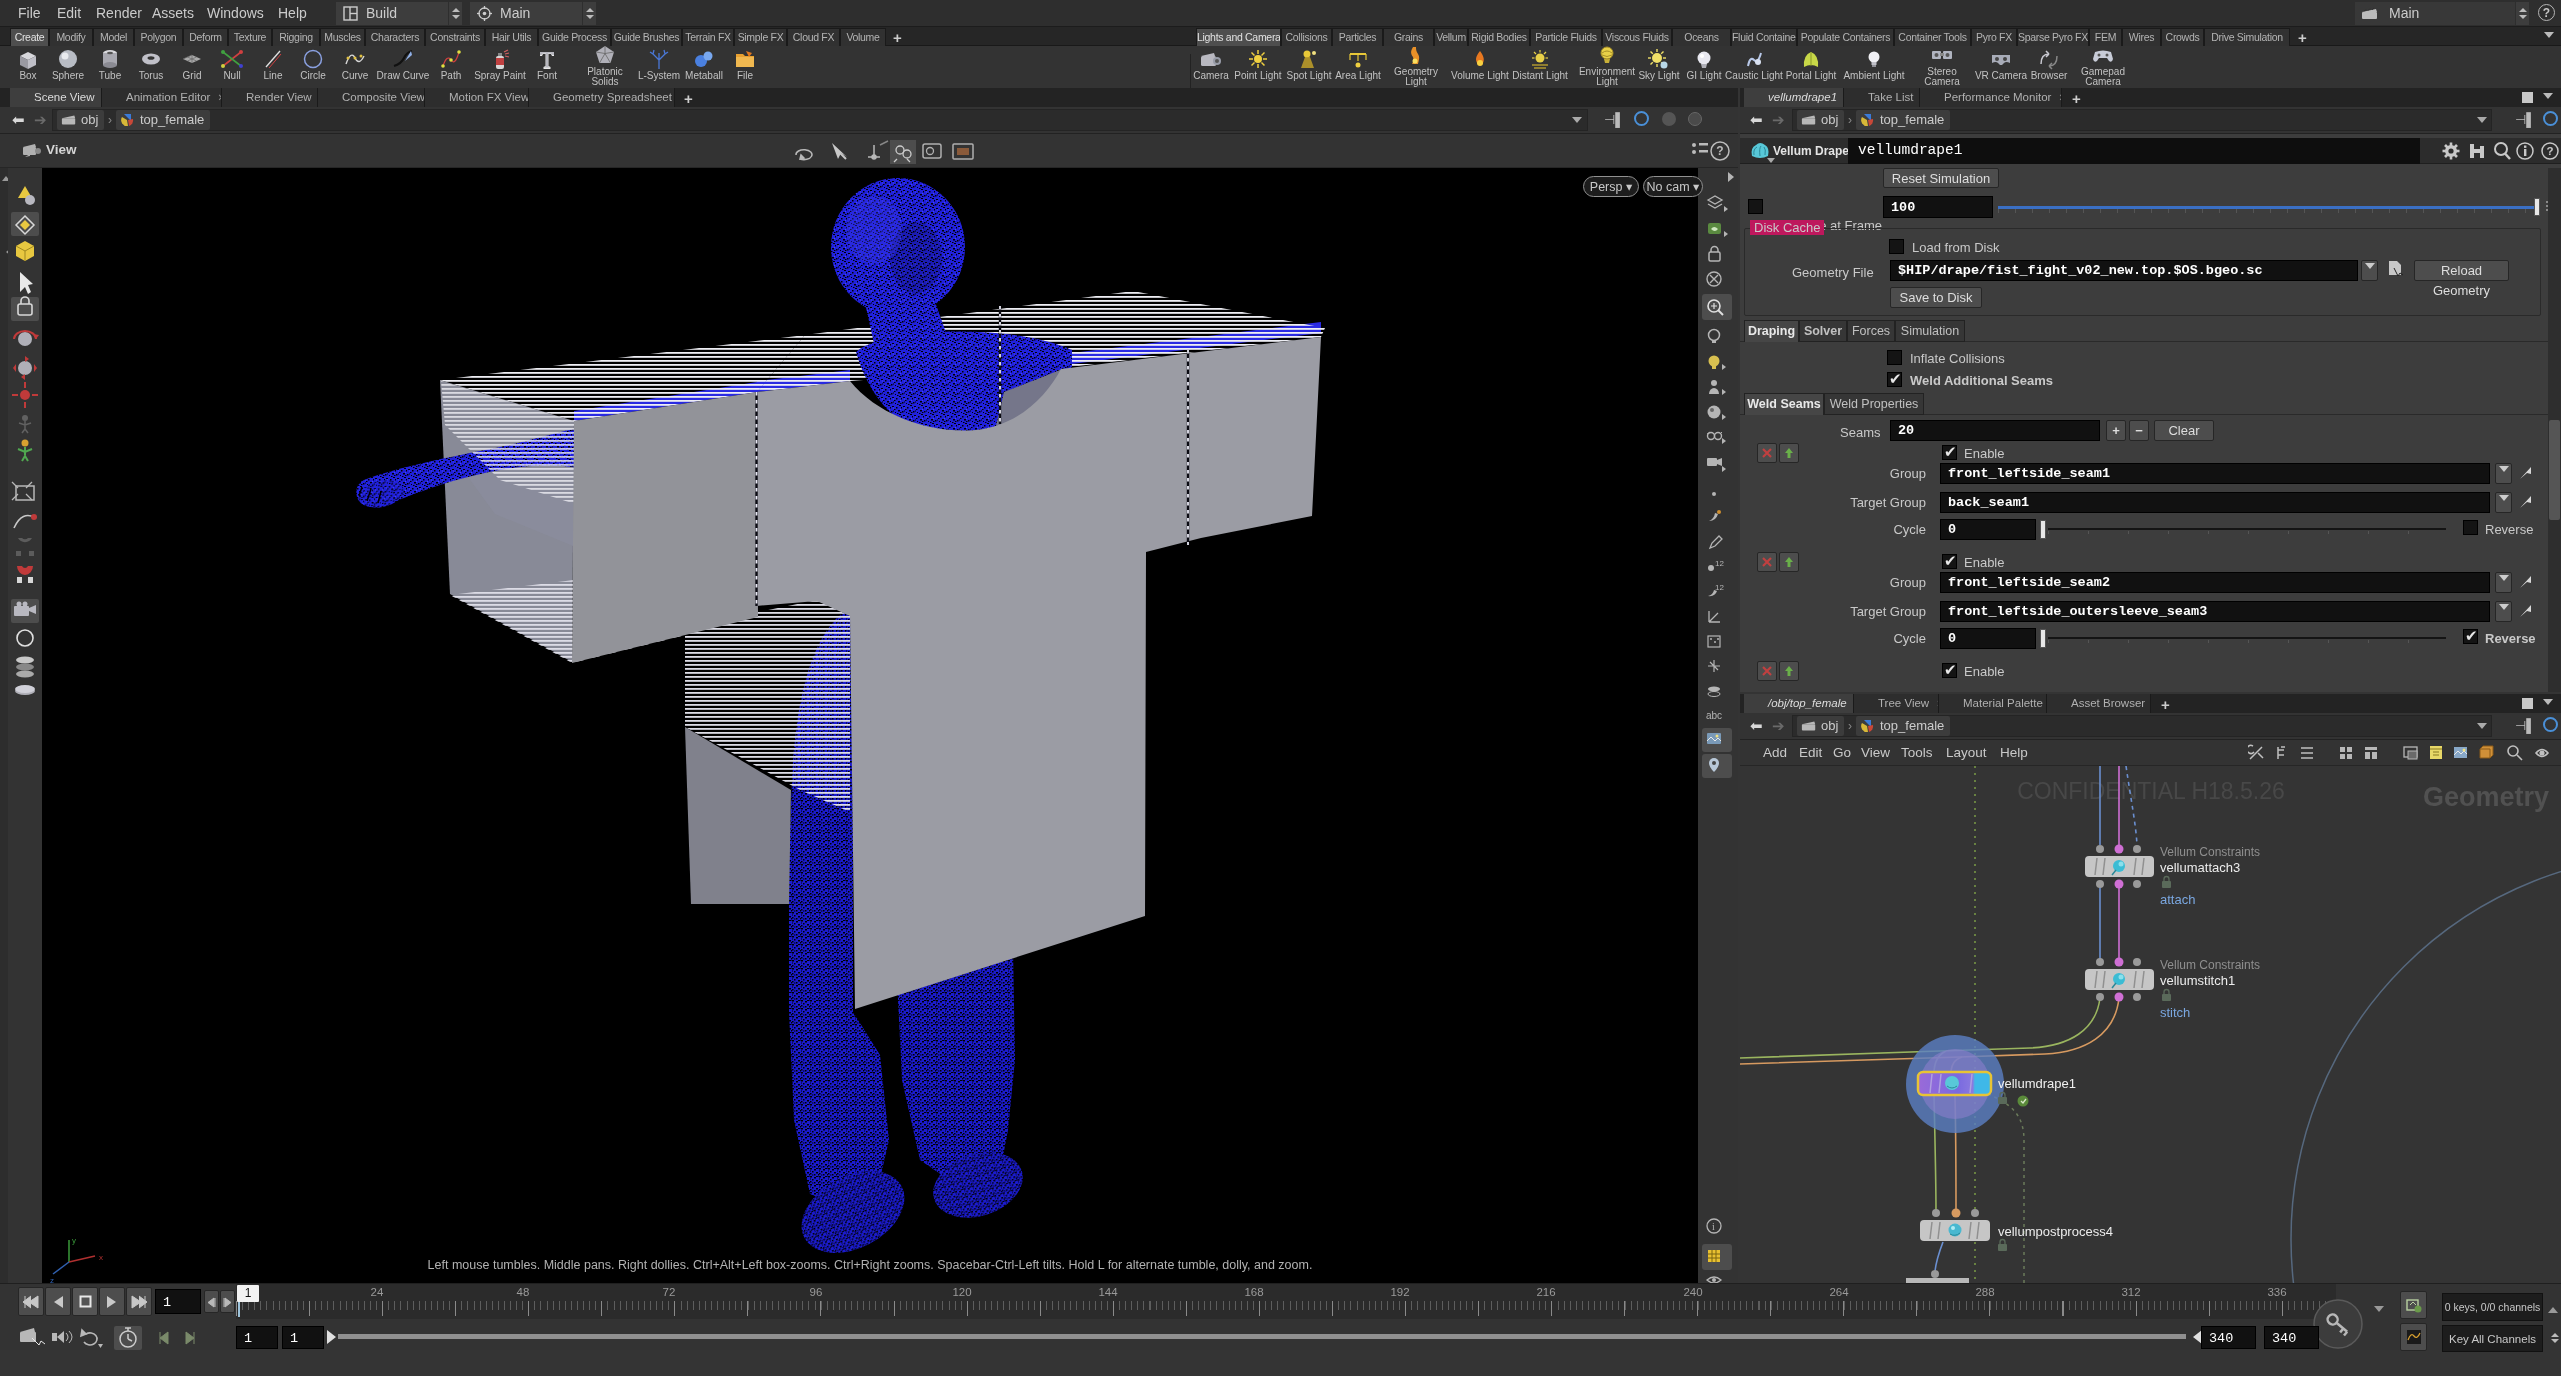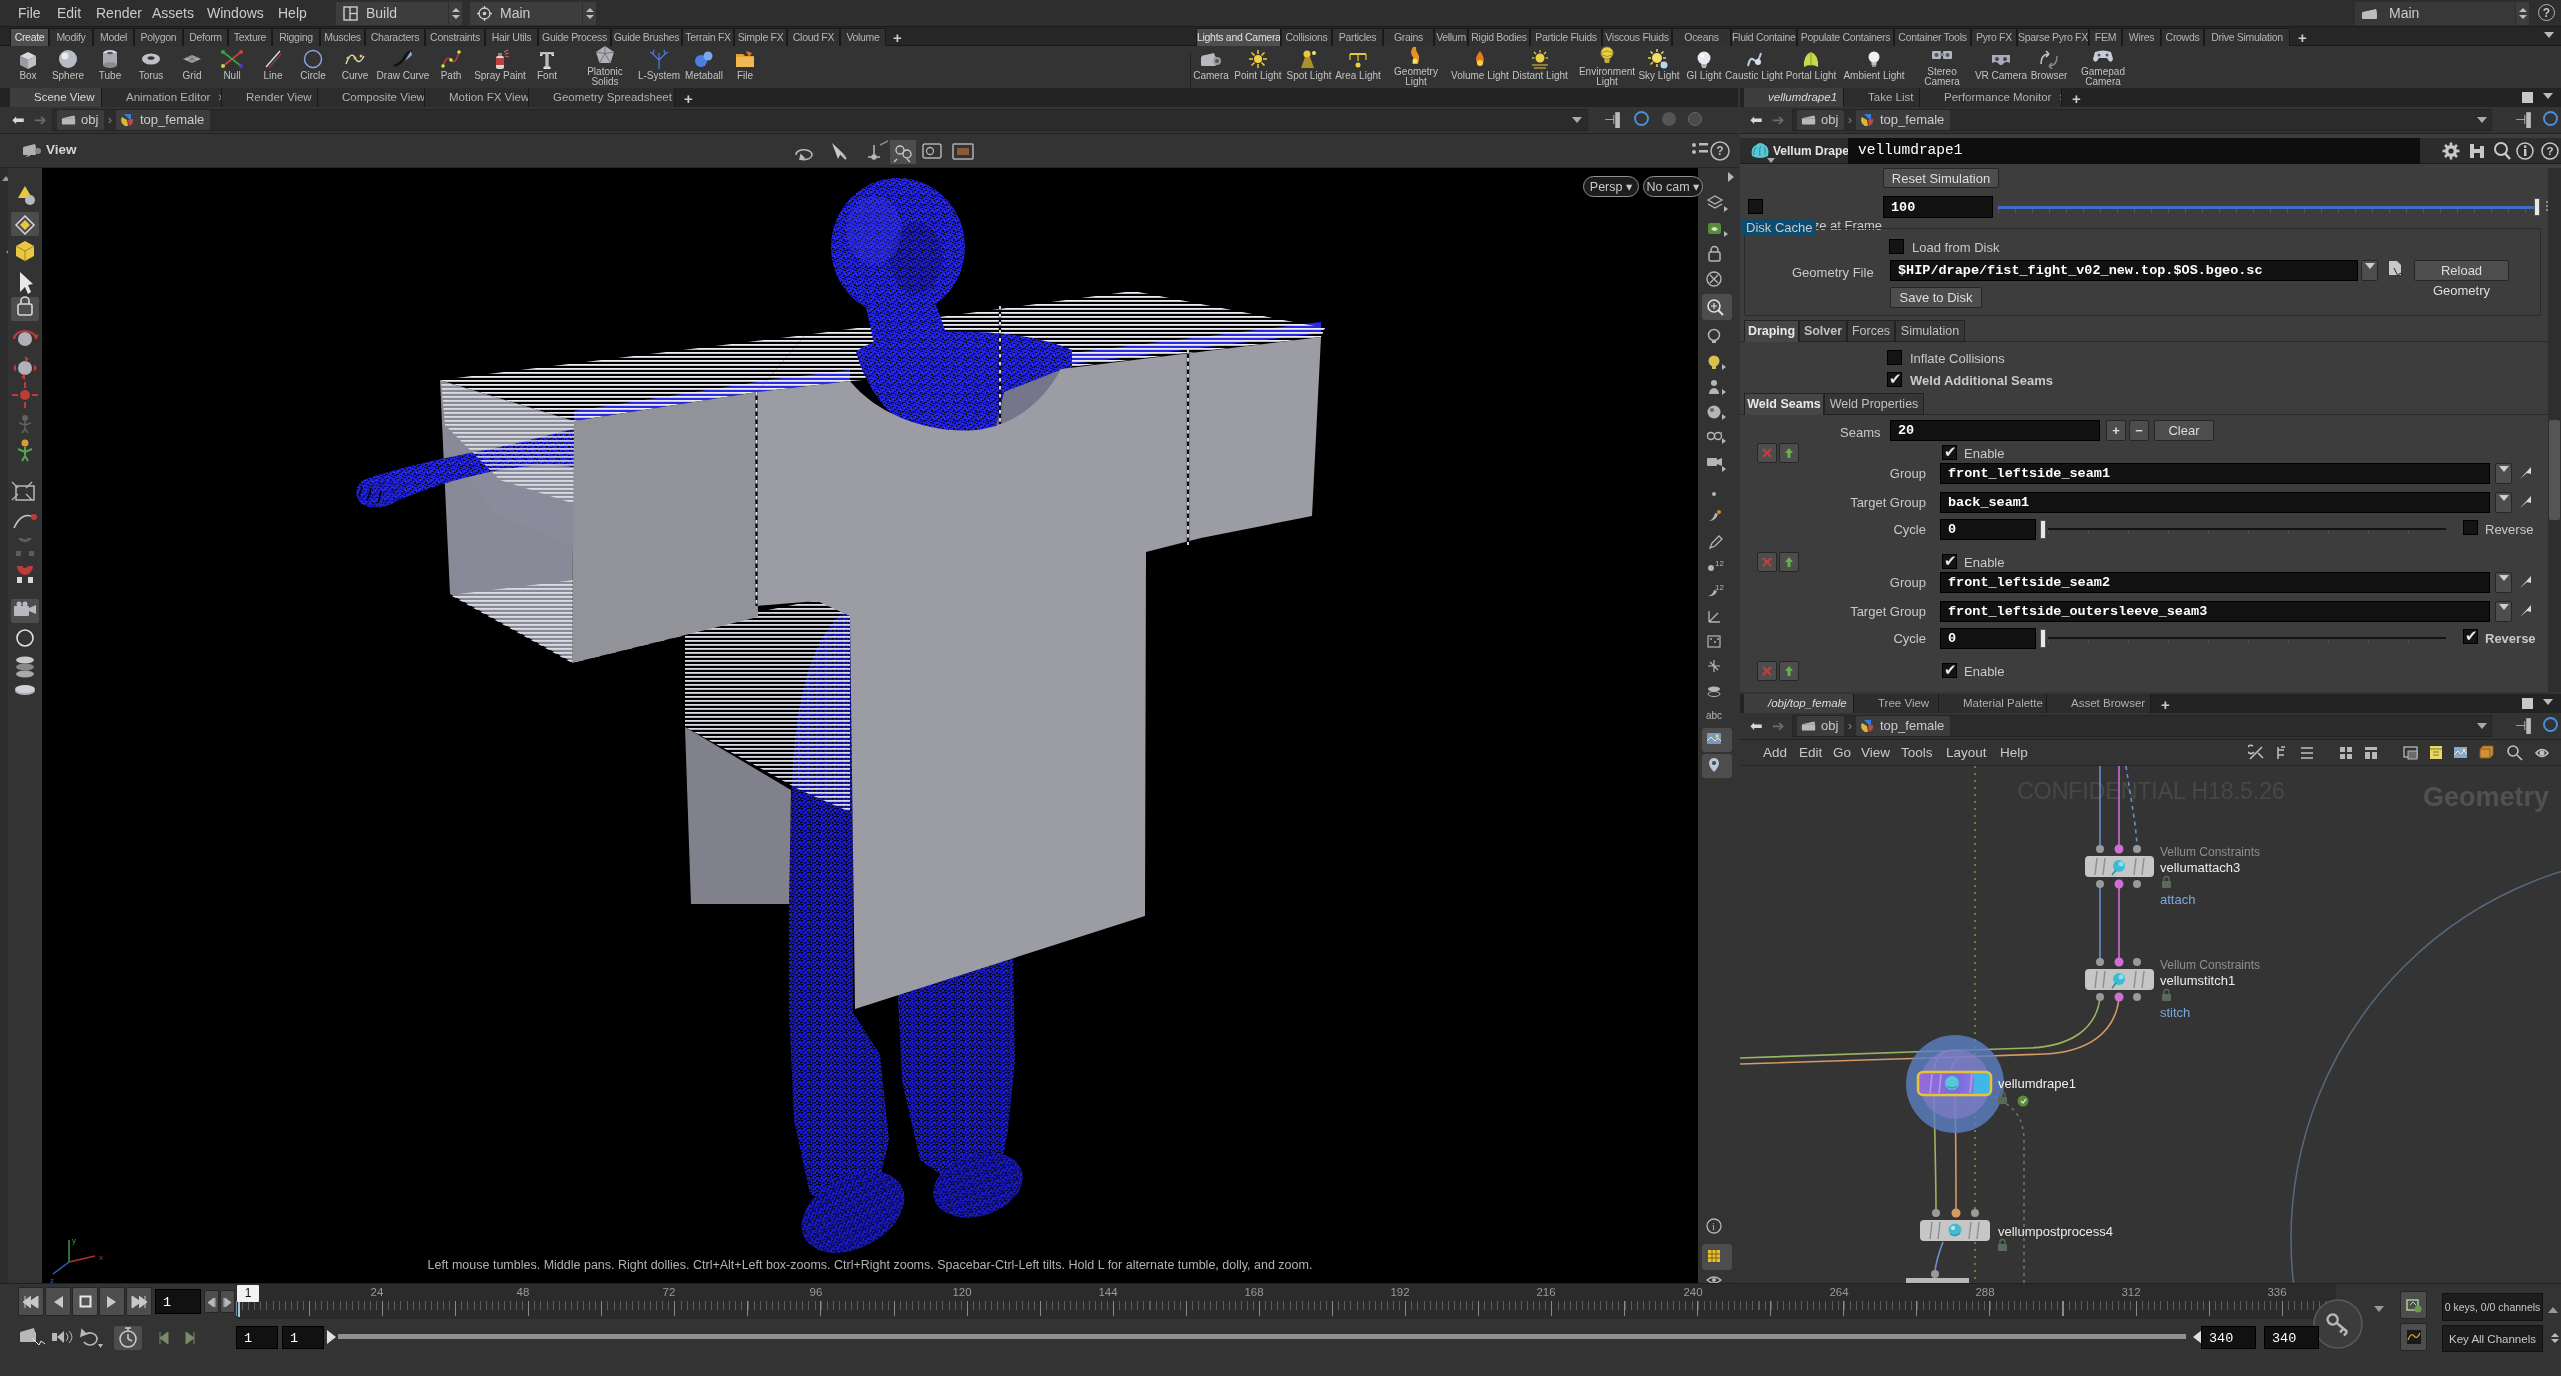--- a/index.html
+++ b/index.html
@@ -927,21 +927,21 @@
 </svg>
 </div>
 <div class="btn" style="left:143px;top:80px;width:116px;height:20px;line-height:19px">Reset Simulation</div>
 <div class="cb" style="left:8px;top:111px"></div>
 <div class="lbl" style="left:46px;top:130px;width:80px;text-align:right">Freeze at Frame</div>
 <div class="fld" style="left:143px;top:108px;width:110px;height:22px;padding-top:3px">100</div>
 <div class="abs" style="left:258px;top:118px;width:540px;height:3px;background:#3a6fc4"></div>
 <div class="abs" style="left:258px;top:121px;width:540px;height:4px;background:repeating-linear-gradient(to right,#555 0 1px,transparent 1px 17px)"></div>
 <div class="abs" style="left:794px;top:110px;width:6px;height:18px;background:#e8e8e8;border:1px solid #555"></div>
 <div class="abs" style="left:805px;top:112px;width:12px;height:12px;background:radial-gradient(circle 1.5px,#888 1px,transparent 1.5px);background-size:4px 4px"></div>
-<div class="lbl" style="left:2px;top:132px;background:#0c4a6e;padding:0 4px;z-index:3">Disk Cache</div>
+<div class="lbl" style="left:10px;top:132px;background:#be185d;padding:0 4px;z-index:3">Disk Cache</div>
 <div class="abs" style="left:4px;top:140px;width:797px;height:88px;border:1px solid #2a2a2a;border-radius:2px"></div>
 <div class="cb" style="left:149px;top:151px"></div>
 <div class="lbl" style="left:172px;top:152px">Load from Disk</div>
 <div class="lbl" style="left:52px;top:177px">Geometry File</div>
 <div class="fld" style="left:150px;top:172px;width:468px;height:21px;padding-top:2px">$HIP/drape/fist_fight_v02_new.top.$OS.bgeo.sc</div>
 <div class="btn" style="left:621px;top:172px;width:17px;height:21px">
         <span class="abs" style="left:3px;top:2px;border:5px solid transparent;border-top:6px solid #ccc"></span>
       </div>
 <svg class="abs" style="left:647px;top:172px" width="16" height="20" viewBox="0 0 16 20">
         <path d="M2 1 h8 l4 4 v10 h-12z" fill="#c8c8c8"></path>

